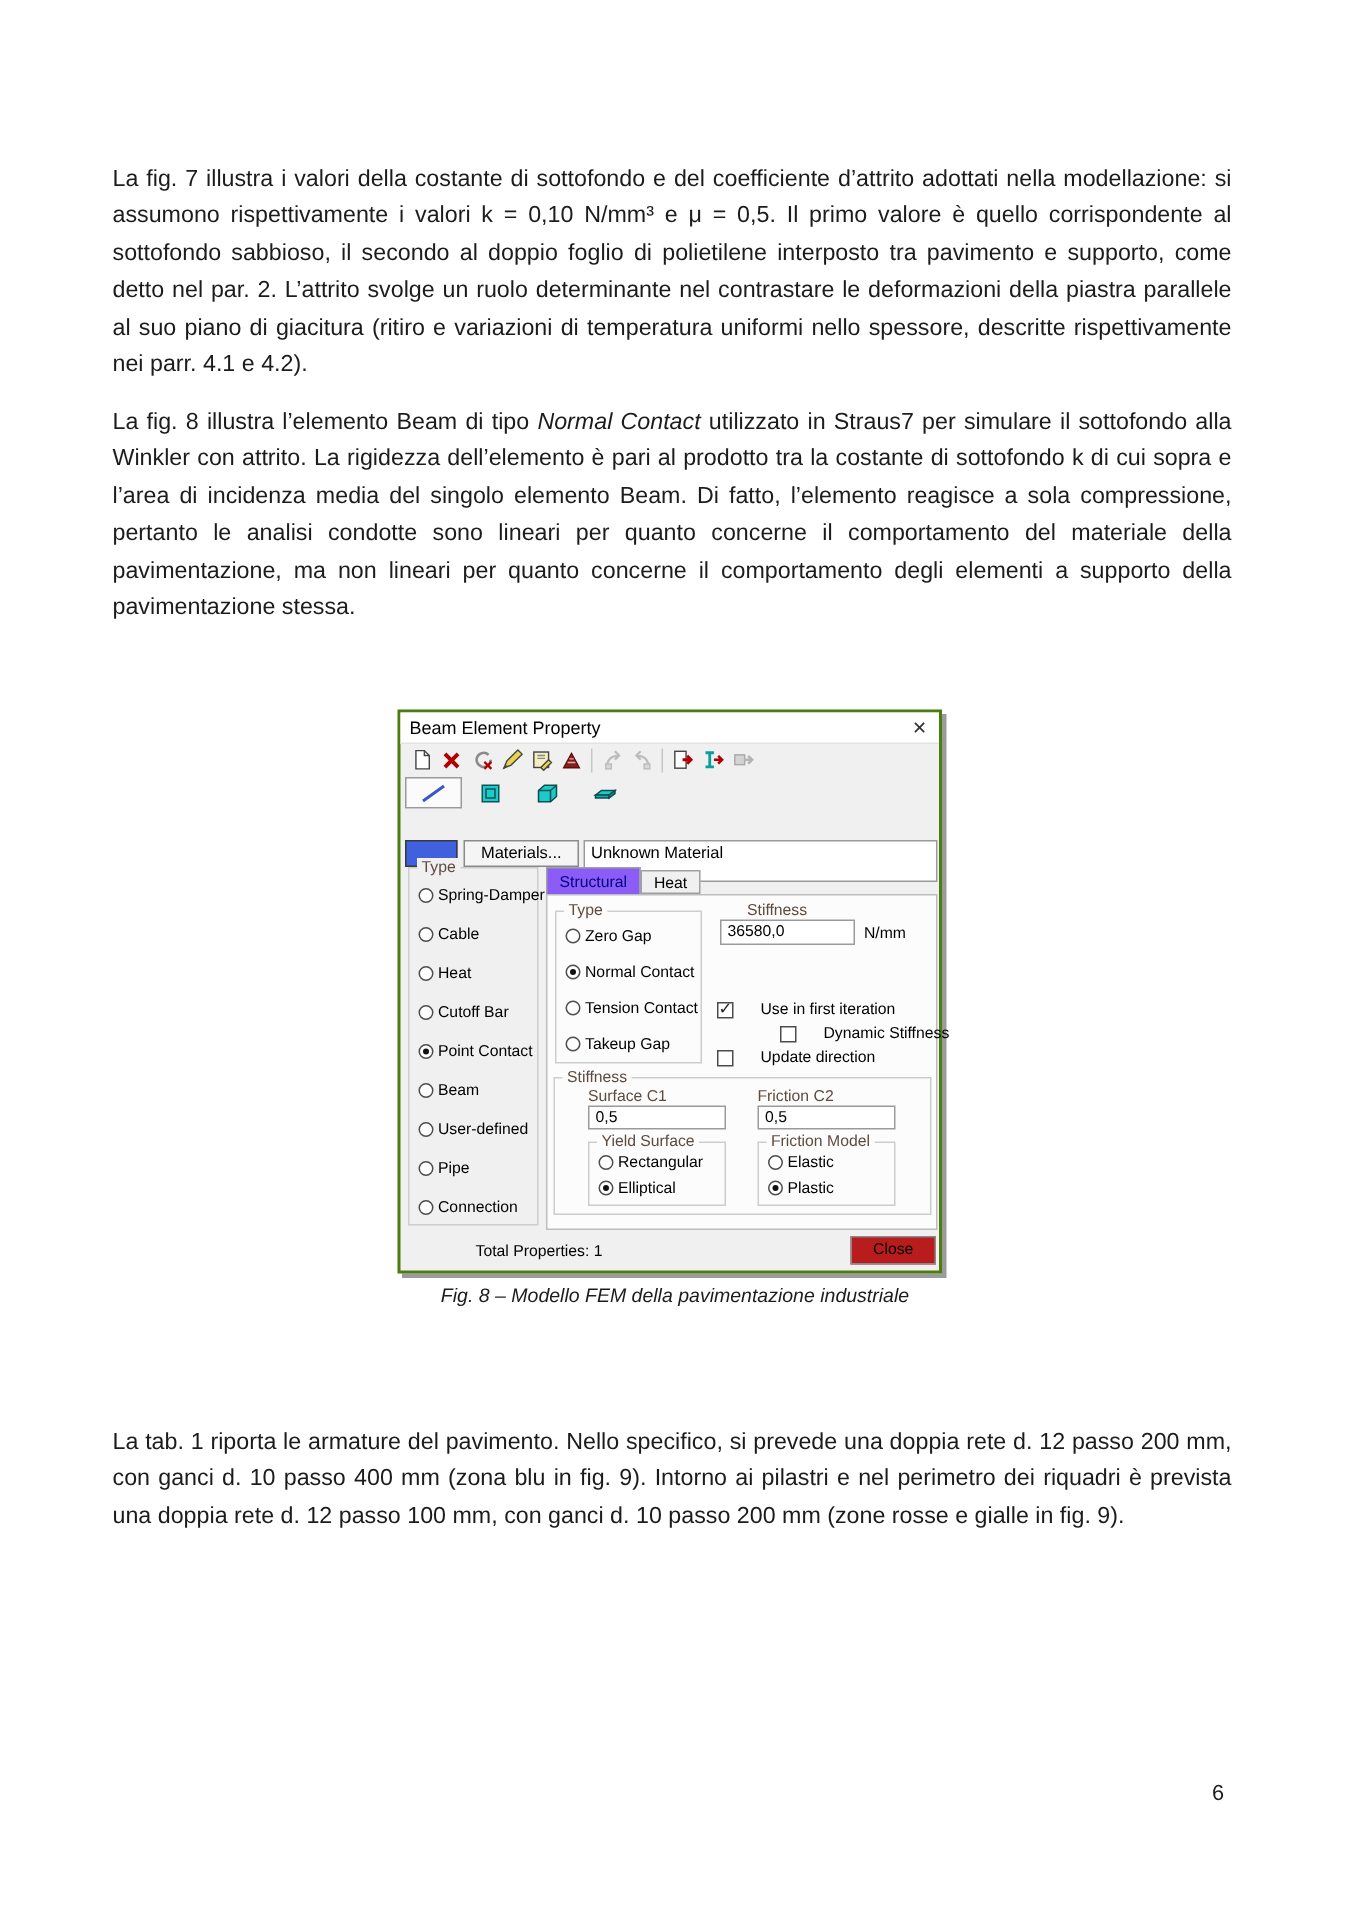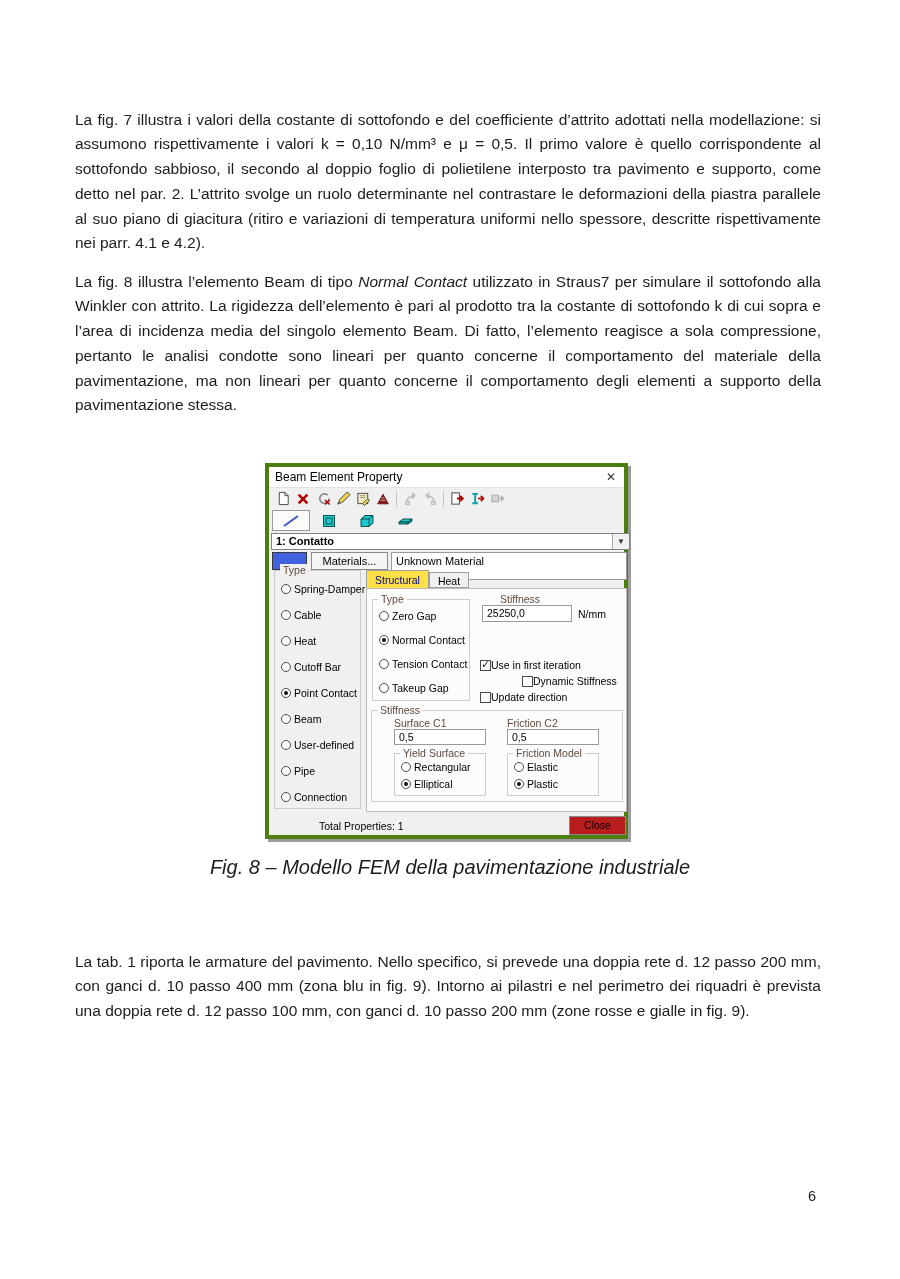--- a/index.html
+++ b/index.html
@@ -9,28 +9,28 @@
   }
   .para {
     position:absolute; left:75px; width:746px; text-align:justify;
     font-size:15.5px; line-height:24.8px;
   }
   #para1 { top:92px; }
   #para2 { top:254px; }
   #para3 { top:934px; }
   .caption {
     position:absolute; top:856px; left:0; width:900px; text-align:center;
-    font-style:italic; font-size:20px;
+    font-style:italic; font-size:13px;
   }
   .pagenum { position:absolute; top:1188px; left:808px; font-size:14.5px; }
 
   
   .dialog {
-    position:absolute; left:265px; top:463px; width:363px; height:376px;
-    background:#f0f0f0; border:4px solid #4d7c0f;
+    position:absolute; left:265px; top:473px; width:363px; height:376px;
+    background:#f0f0f0; border:2px solid #4d7c0f;
     box-shadow:3px 3px 0 rgba(130,130,130,0.8);
     font-size:11px; color:#000; box-sizing:border-box;
   }
   .titlebar {
     position:absolute; left:0; top:0; right:0; height:20px; background:#ffffff;
     border-bottom:1px solid #e2e2e2; line-height:20px; padding-left:6px; font-size:12px;
   }
   .close-x { position:absolute; right:8px; top:0; line-height:20px; font-size:12px; color:#333; cursor:default; }
   .toolbar {
     position:absolute; left:0; top:20px; right:0; height:23px;
@@ -71,31 +71,31 @@
     background:#fff; position:relative; flex:none; box-sizing:border-box;
   }
   .radio.on::after { content:''; position:absolute; left:2px; top:2px; right:2px; bottom:2px; background:#111; border-radius:50%; }
   .rlabel { font-size:10.5px; }
   .rightpanel { position:absolute; left:97px; top:103px; width:261px; height:242px; }
   .tabs { position:absolute; left:0; top:0; height:18px; display:flex; }
   .tab {
     padding:0 8px; line-height:16px; border:1px solid #a0a0a0; box-sizing:border-box;
     background:#f0f0f0; margin-top:2px; height:16px; font-size:10.5px;
   }
-  .tab.active { background:#fde047; color:#000080; margin-top:0; height:18px; line-height:18px; border-bottom:none; z-index:2; }
+  .tab.active { background:#8b5cf6; color:#000080; margin-top:0; height:18px; line-height:18px; border-bottom:none; z-index:2; }
   .tabpage {
     position:absolute; left:0; top:18px; right:0; bottom:0; background:#fcfcfc;
     border:1px solid #bdbdbd; box-sizing:border-box;
   }
   .field {
     position:absolute; background:#fff; border:1px solid #9a9a9a; box-sizing:border-box;
     line-height:15px; padding-left:4px; font-size:10.5px;
   }
   .slabel { position:absolute; font-size:10.5px; color:#5f4a3e; white-space:nowrap; }
-  .cbitem { position:absolute; display:flex; align-items:center; gap:0; white-space:nowrap; }
+  .cbitem { position:absolute; display:flex; align-items:center; gap:18px; white-space:nowrap; }
   .cbox {
     width:11px; height:11px; border:1px solid #4c4c4c; background:#fff; position:relative;
     flex:none; box-sizing:border-box;
   }
   .cbox.on::after { content:'✓'; position:absolute; left:0; top:-3px; font-size:11px; color:#222; }
   .cblabel { font-size:10.5px; }
   .statusbar { position:absolute; left:6px; top:353px; font-size:10.5px;margin-left:44px; }
   .closebtn {
     position:absolute; left:300px; top:349px; width:57px; height:19px; background:#b91c1c;
     border:1px solid #8a8a8a; box-sizing:border-box; text-align:center; line-height:17px; font-size:10.5px;
@@ -209,24 +209,20 @@
       </span>
       <span class="ebtn">
         <svg width="20" height="16" viewBox="0 0 20 16">
             <path d="M4 9l4-3h9l-4 3z" fill="#1ec9c9" stroke="#0b4f4f"></path>
             <path d="M4 9h9v2H4z" fill="#17aaaa" stroke="#0b4f4f"></path>
             <path d="M13 9l4-3v2l-4 3z" fill="#0e8f8f" stroke="#0b4f4f"></path>
           </svg>
       </span>
     </div>
 
-    <div class="comborow">
-      <span>1: Contatto</span>
-      <span class="combobtn">▼</span>
-    </div>
 
     <div class="swatch" style="background: rgb(64, 96, 221);"></div>
     <div class="matbtn">Materials...</div>
     <div class="matfield">Unknown Material</div>
 
     <div class="group leftgroup">
       <span class="glabel">Type</span>
       <div class="ritem" style="top:12px">
           <span class="radio"></span>
           <span class="rlabel">Spring-Damper</span>
@@ -286,21 +282,21 @@
               <span class="radio"></span>
               <span class="rlabel">Tension Contact</span>
             </div>
           <div class="ritem" style="top:82px">
               <span class="radio"></span>
               <span class="rlabel">Takeup Gap</span>
             </div>
         </div>
 
         <span class="slabel" style="left:115px; top:4px;margin-left:18px;">Stiffness</span>
-        <div class="field" style="left:115px; top:16px; width:90px; height:17px;">25250,0</div>
+        <div class="field" style="left:115px; top:16px; width:90px; height:17px;">36580,0</div>
         <span class="slabel" style="left:211px; top:19px; color:#000;">N/mm</span>
 
         <div class="cbitem" style="left:113px; top:70px;">
             <span class="cbox on"></span>
             <span class="cblabel">Use in first iteration</span>
           </div>
         <div class="cbitem" style="left:113px; top:86px;padding-left:42px;">
             <span class="cbox"></span>
             <span class="cblabel">Dynamic Stiffness</span>
           </div>

